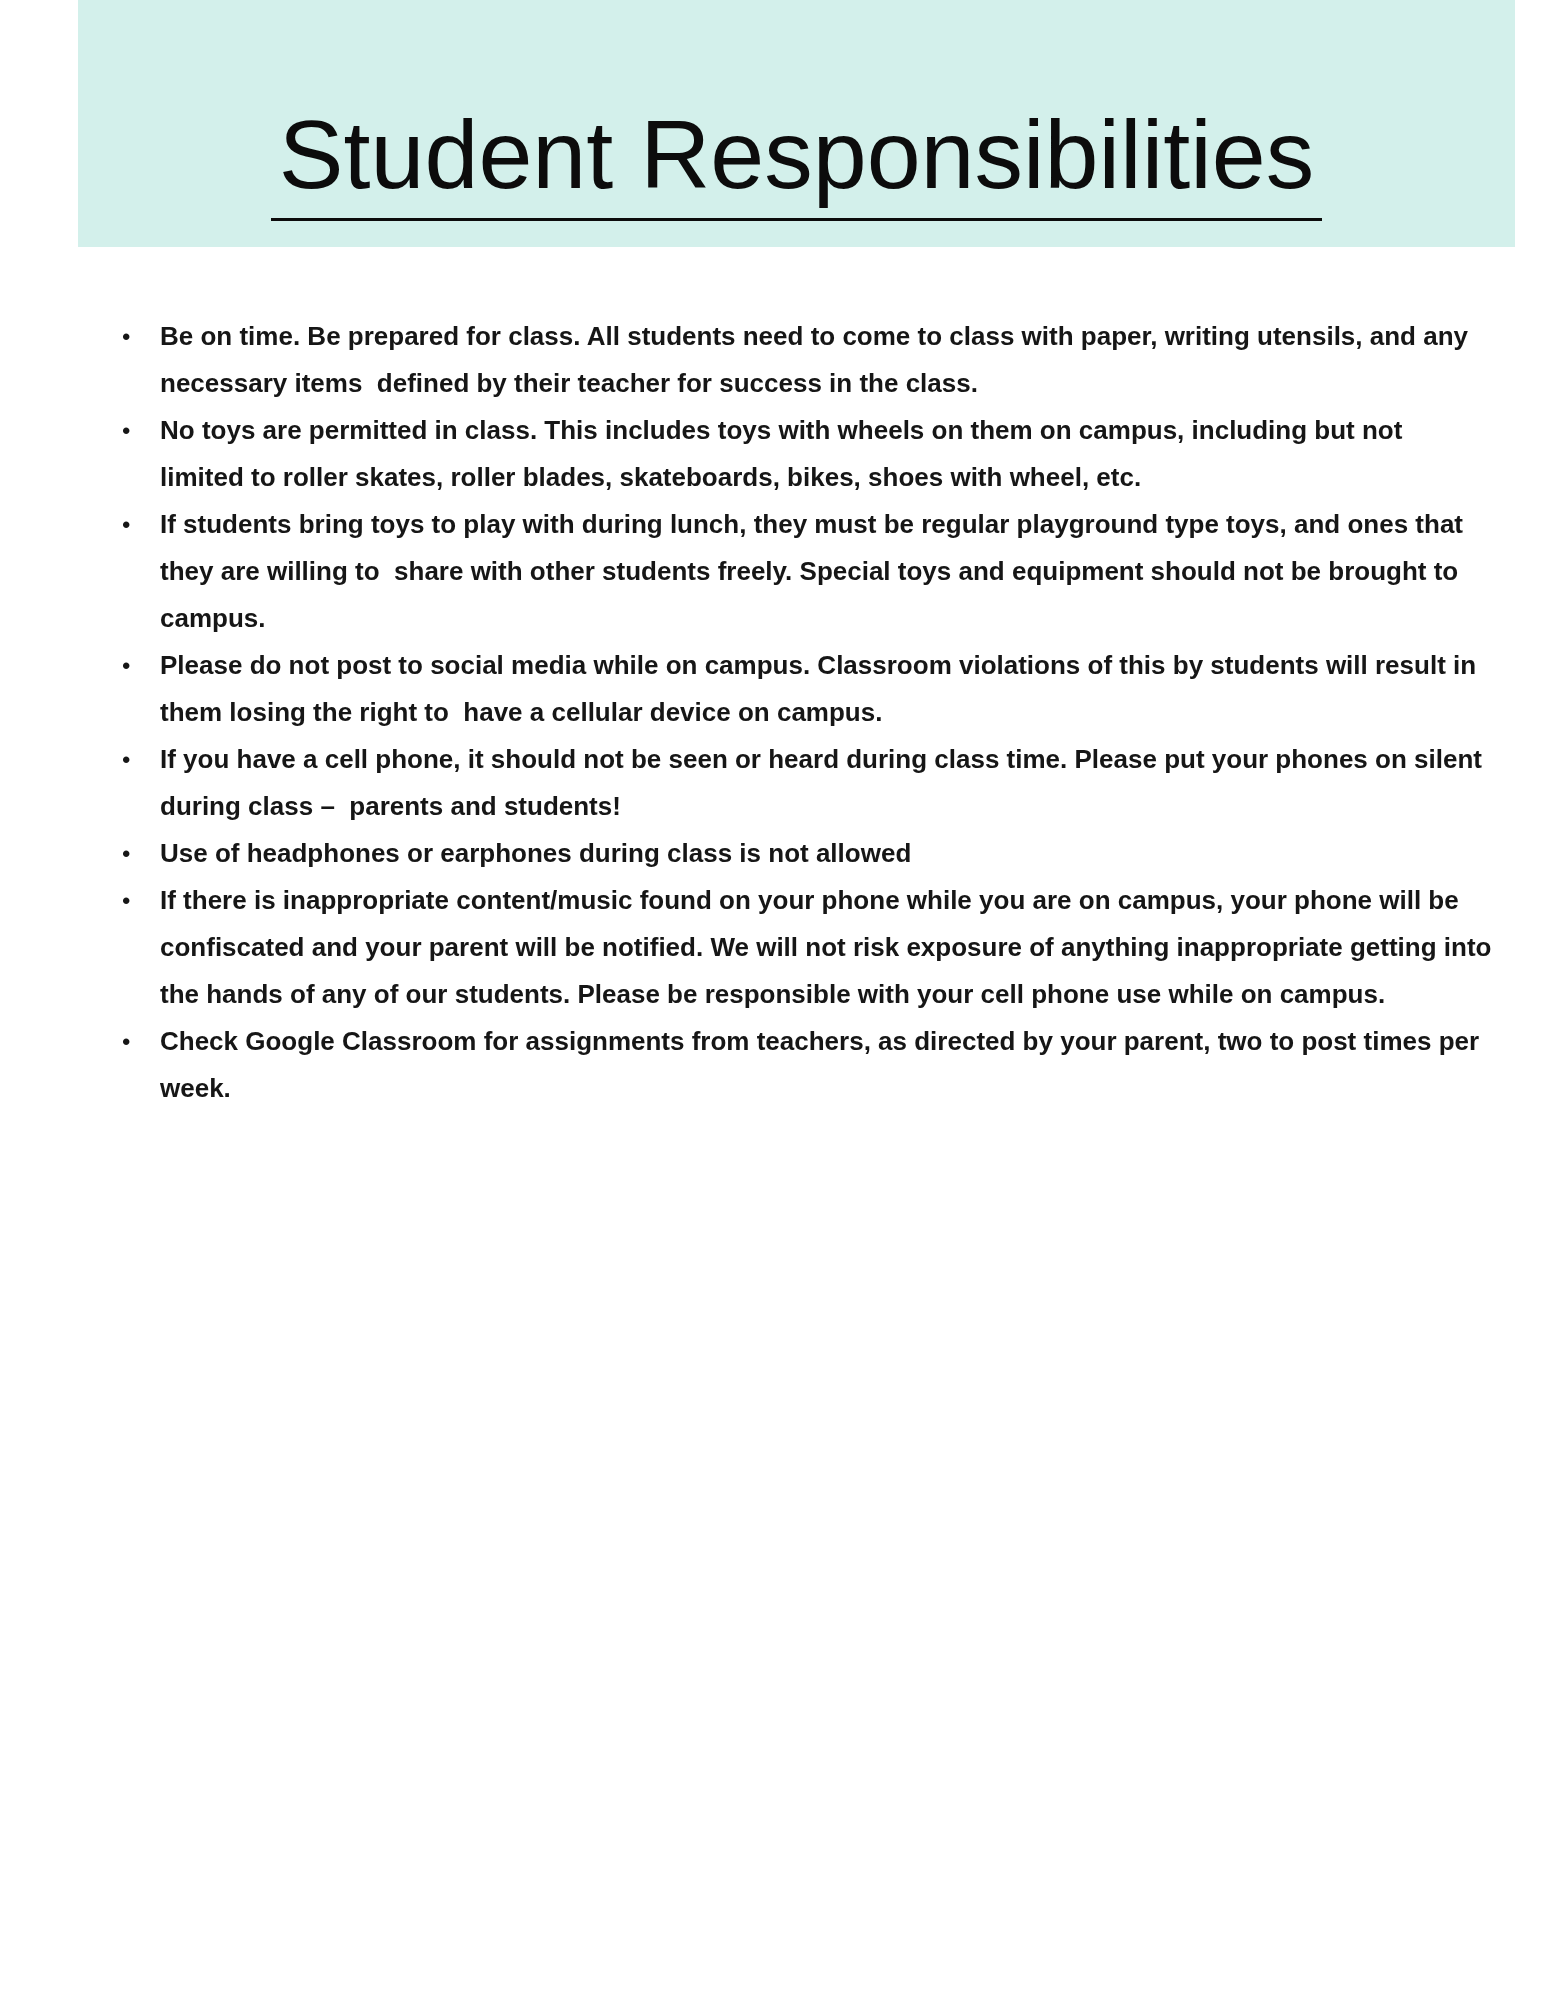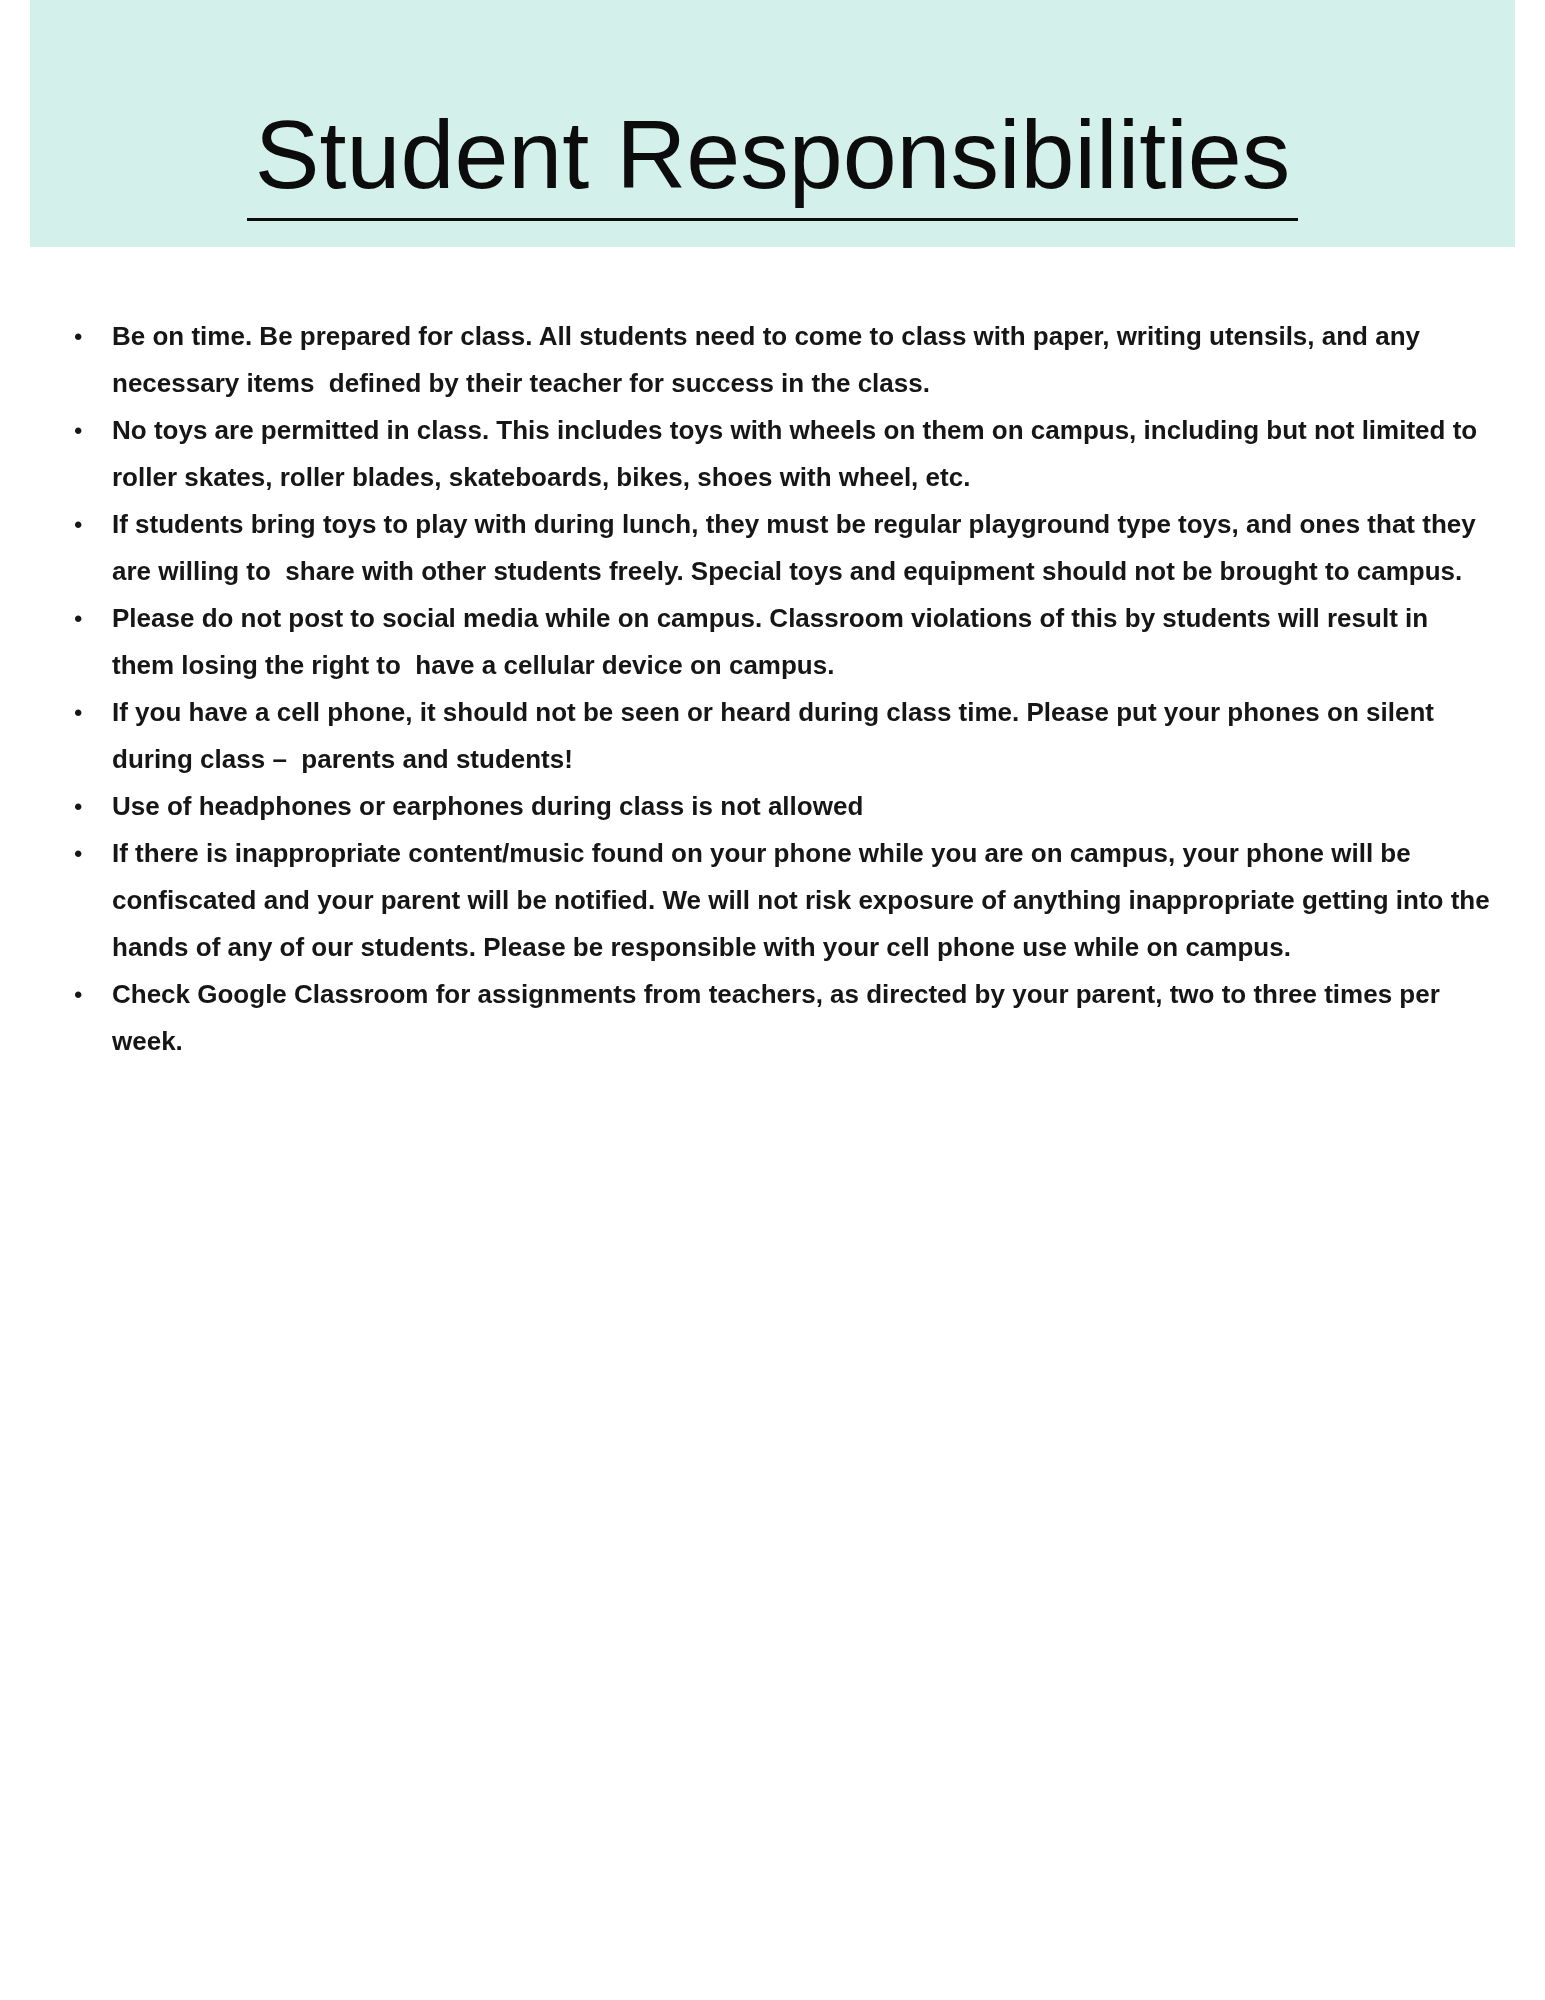--- a/index.html
+++ b/index.html
@@ -9,20 +9,21 @@
     height: 2000px;
     background: #ffffff;
     font-family: "Liberation Sans", sans-serif;
     color: #111111;
   }
   .page {
     width: 1545px;
     height: 1564px;
     position: relative;
     overflow: hidden;
+    padding-left: 48px;
   }
   .banner {
     margin: 0 30px;
     height: 247px;
     background: #d3f0eb;
     display: flex;
     flex-direction: column;
     align-items: center;
     justify-content: flex-end;
     padding-bottom: 26px;
@@ -104,18 +105,18 @@
       <li>
         <span class="marker">•</span>
         <span class="li-text">Use of headphones or earphones during class is not allowed</span>
       </li>
       <li>
         <span class="marker">•</span>
         <span class="li-text">If there is inappropriate content/music found on your phone while you are on campus, your phone will be confiscated and your parent will be notified. We will not risk exposure of anything inappropriate getting into the hands of any of our students. Please be responsible with your cell phone use while on campus.</span>
       </li>
       <li>
         <span class="marker">•</span>
-        <span class="li-text">Check Google Classroom for assignments from teachers, as directed by your parent, two to three times per week.</span>
+        <span class="li-text">Check Google Classroom for assignments from teachers, as directed by your parent, two to post times per week.</span>
       </li>
     </ul>
   </main>
 
 </div>
 
 </body></html>

